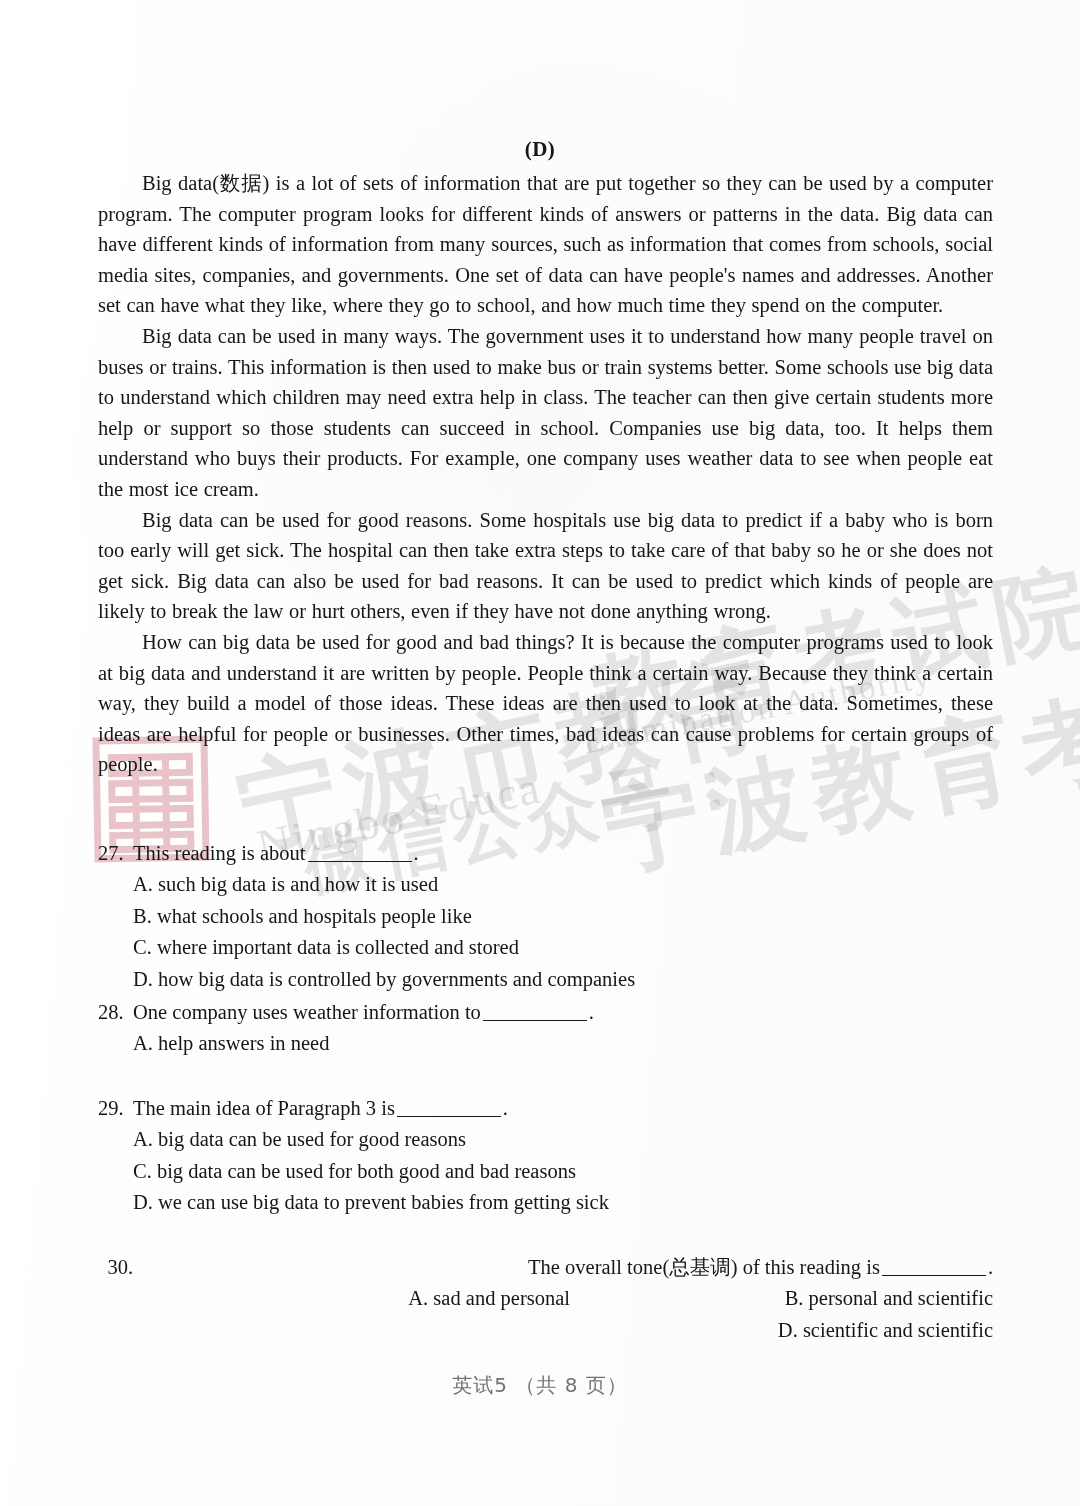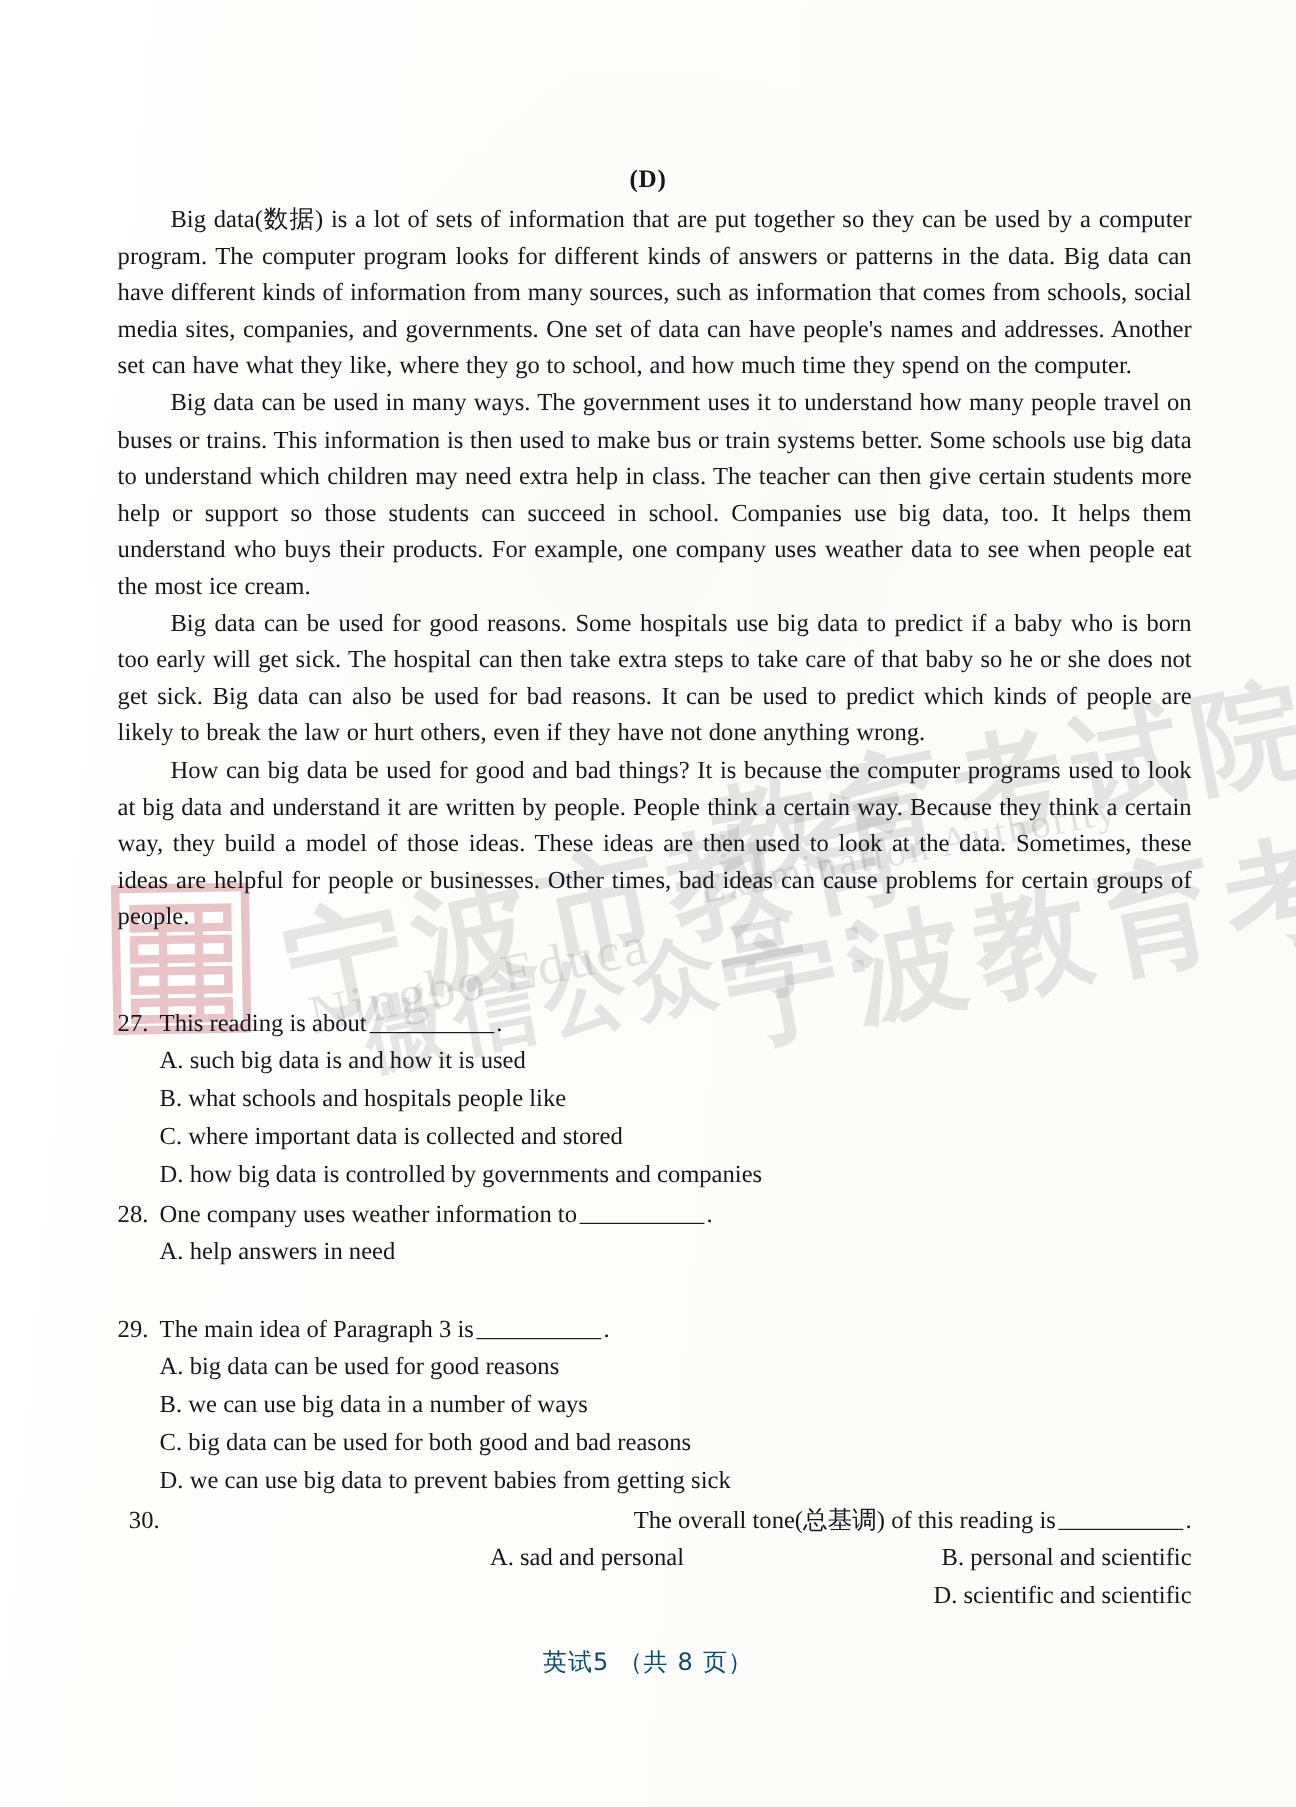--- a/index.html
+++ b/index.html
@@ -161,21 +161,21 @@
   .opt-col-b { flex: 1 1 auto; padding-left: 0; }
   .opt-single { padding-left: 35px; }
 
   .footer {
     position: absolute;
     left: 0; right: 0;
     top: 1372px;
     text-align: center;
     font-family: "DejaVu Sans", sans-serif;
     font-size: 20px;
-    color: #0c4a6e;
+    color: #737373;
     letter-spacing: 1px;
     z-index: 2;
   }
 </style>
 </head>
 <body>
 
 <div id="page">
 
   <div class="paper-tint"></div>
@@ -249,23 +249,20 @@
 
     <div class="qblock" style="top:1093px;">
       <div class="q-line">
         <span class="q-num">29.</span>
         <span class="q-stem"><span>The main idea of Paragraph 3 is</span><span class="blank-line"></span><span>.</span></span>
       </div>
       <div class="opt-row">
           <div class="opt opt-single">A. big data can be used for good reasons</div>
         </div>
       <div class="opt-row">
-          <div class="opt opt-single">B. we can use big data in a number of ways</div>
-        </div>
-      <div class="opt-row">
           <div class="opt opt-single">C. big data can be used for both good and bad reasons</div>
         </div>
       <div class="opt-row">
           <div class="opt opt-single">D. we can use big data to prevent babies from getting sick</div>
         </div>
     </div>
 
     <div class="qblock" style="top:1252px;text-align:right;">
       <div class="q-line">
         <span class="q-num">30.</span>

